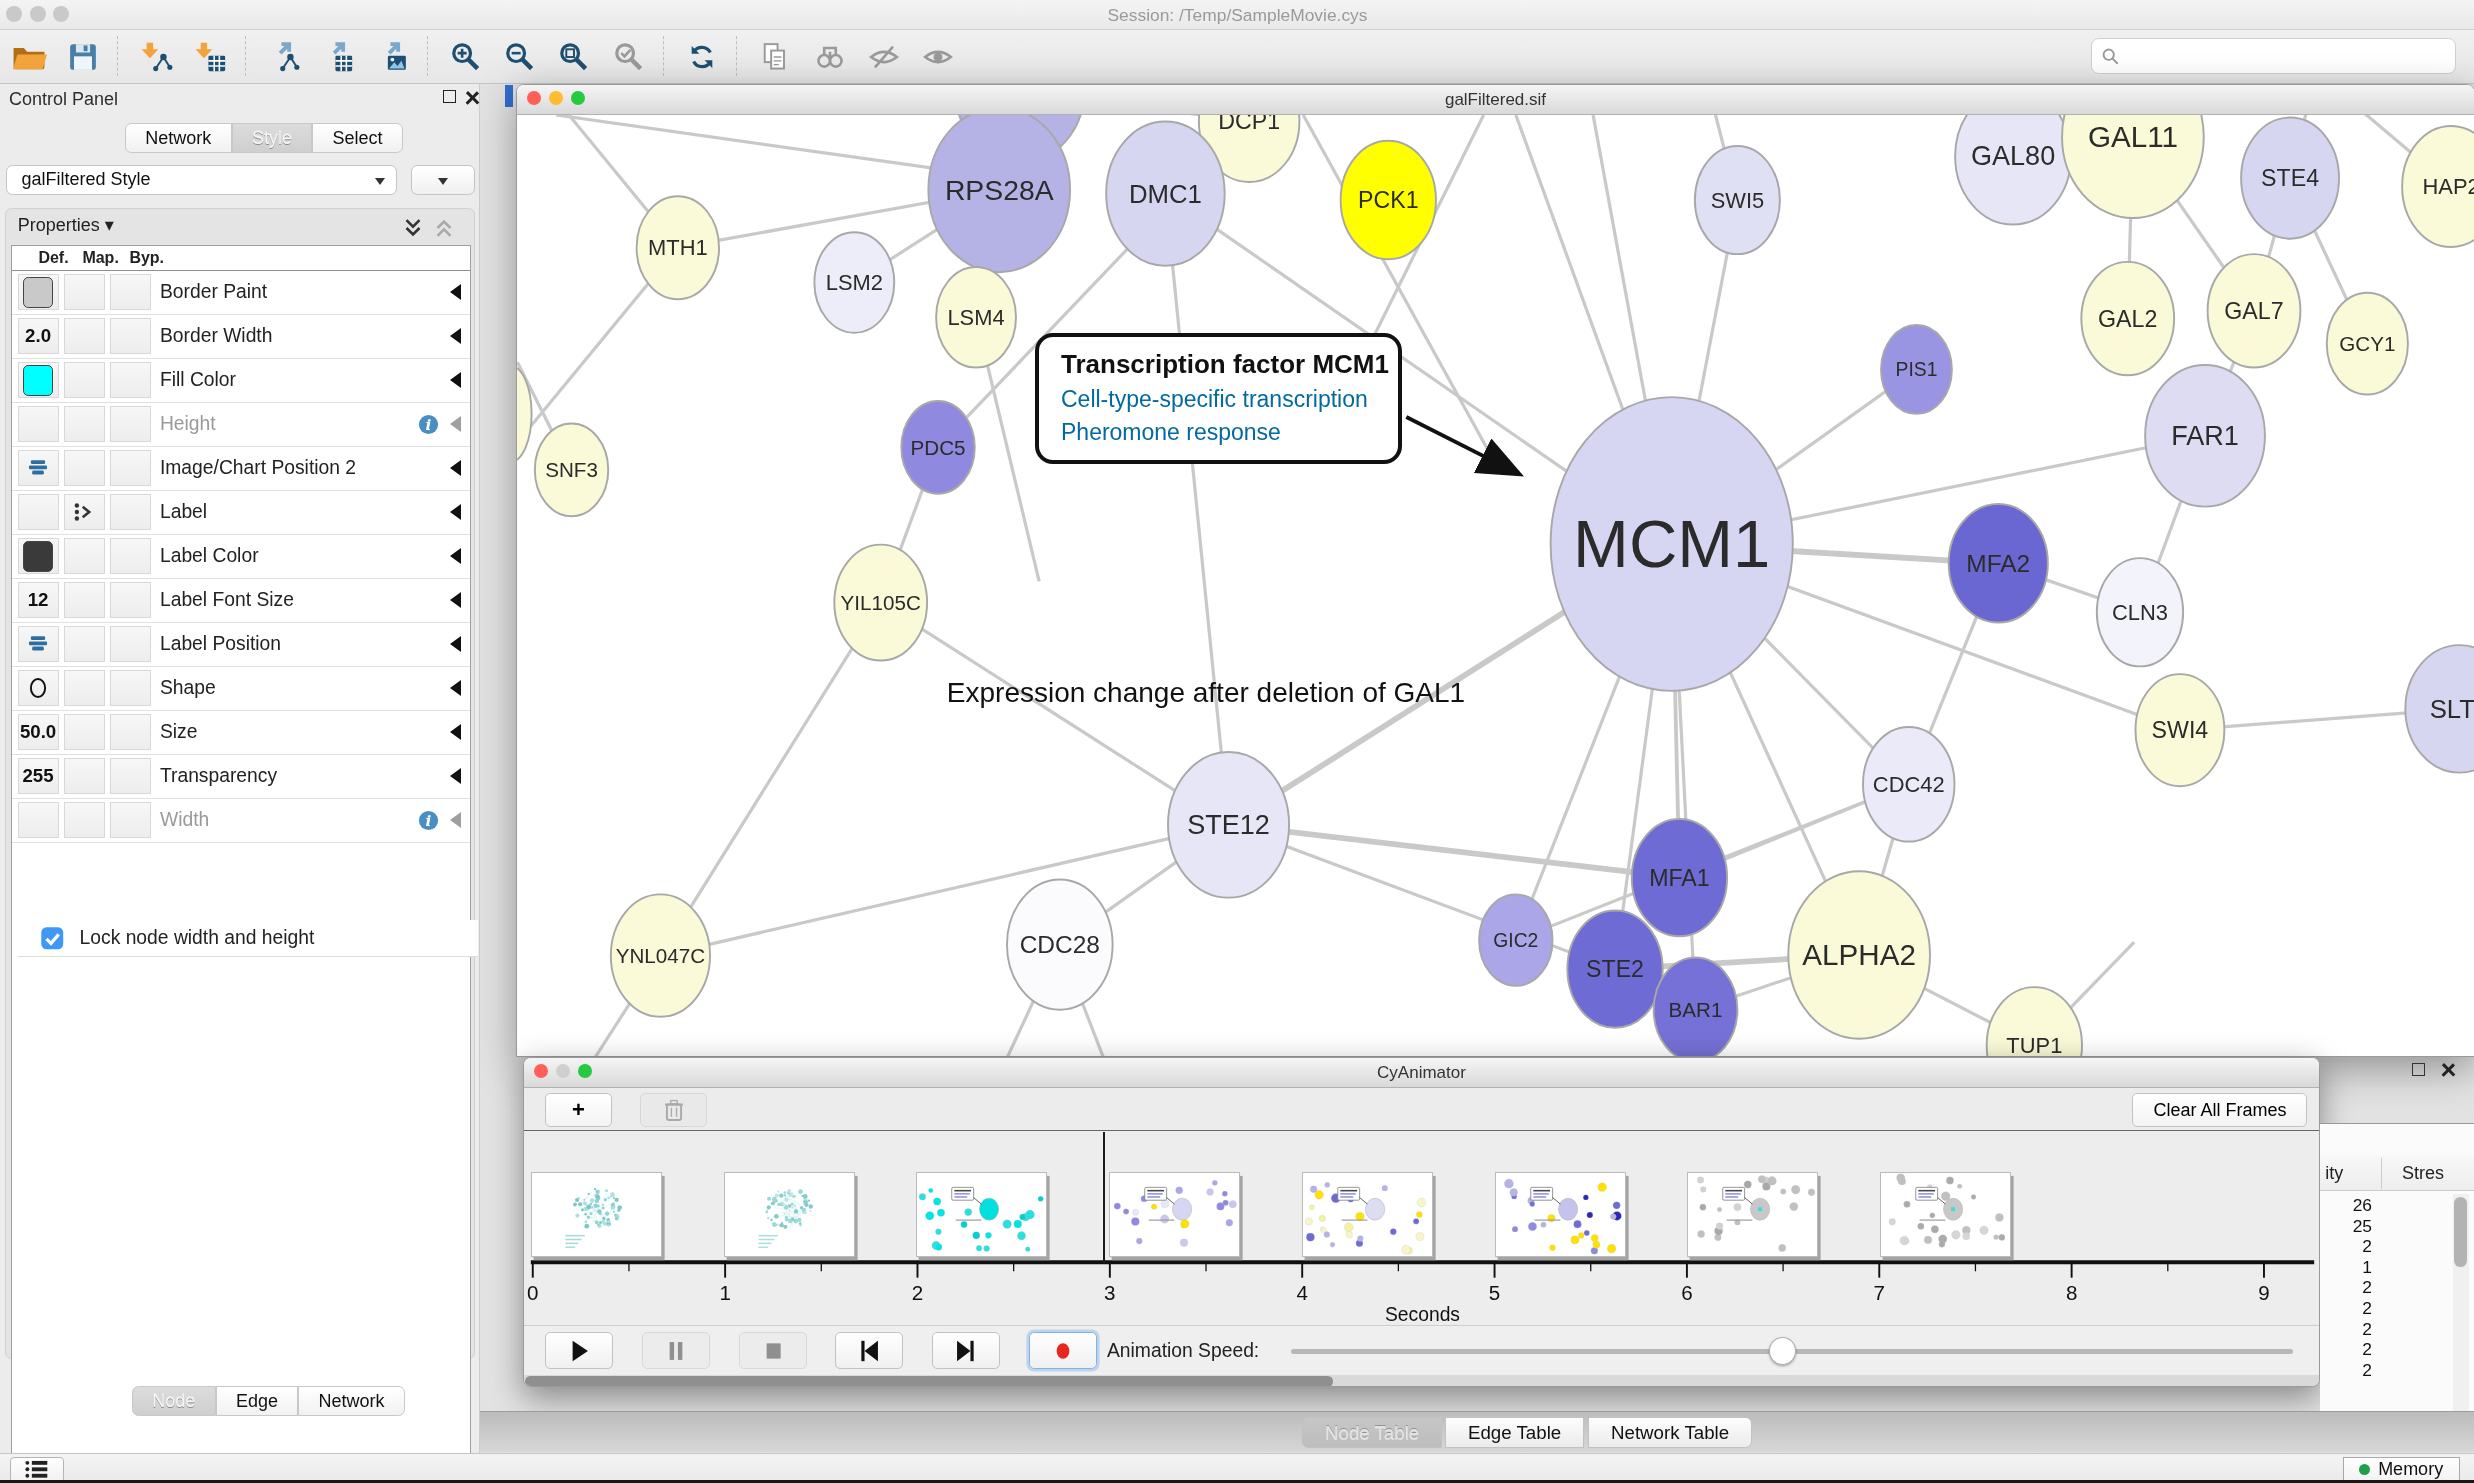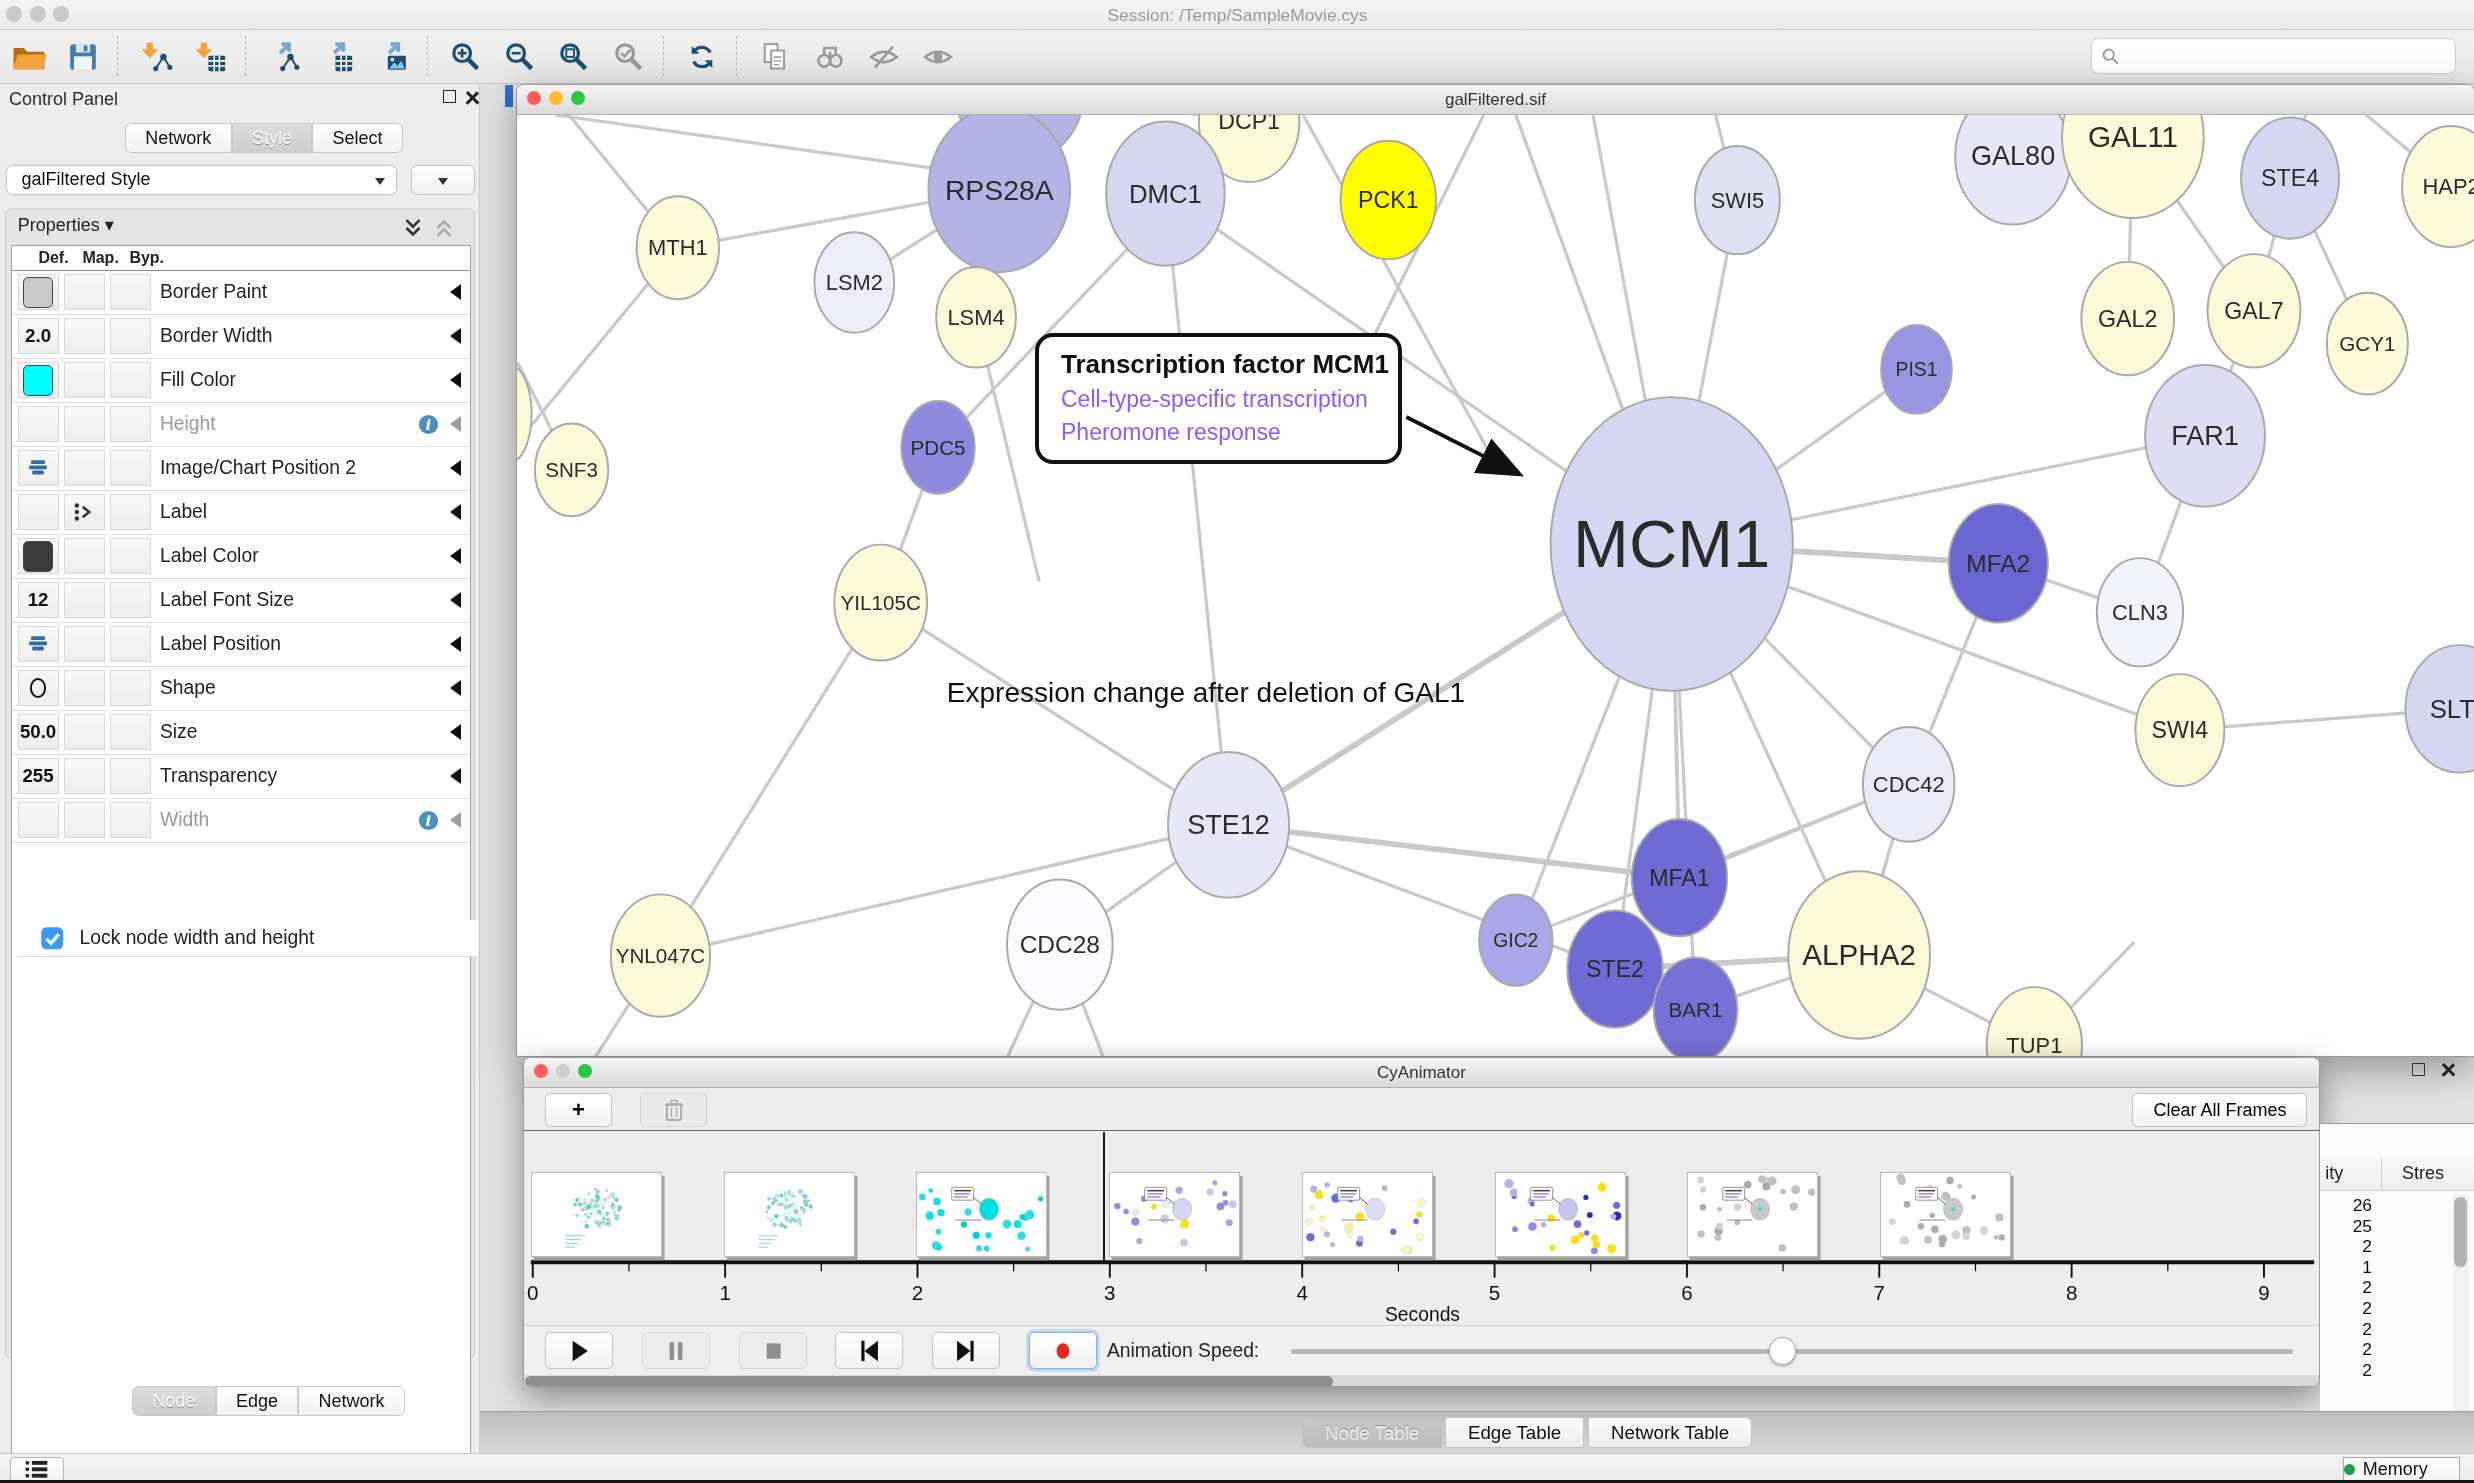--- a/index.html
+++ b/index.html
@@ -65,21 +65,21 @@
   #net-window { left:516px; top:84px; width:1959px; height:973px; background:#fff; border-radius:7.7px 7.7px 0 0;
     box-shadow:0 11.6px 39px rgba(0,0,0,0.35); overflow:hidden; border:0.6px solid #9a9a9a; }
   .mac-titlebar { position:absolute; left:0; top:0; width:100%; height:30px;
     background:linear-gradient(#f5f5f5,#d9d9d9); border-bottom:0.6px solid #b2b2b2; }
   .mac-title { width:100%; text-align:center; line-height:30px; font-size:17px; color:#333; }
   #net-canvas { position:absolute; left:0; top:30px; width:1959px; height:943px; background:#fff; overflow:hidden; }
   #net-svg { position:absolute; left:0; top:0; }
   #annotation-box { position:absolute; left:518px; top:218px; width:367px; height:131px; background:#fff;
     border:4.5px solid #111; border-radius:18px; padding:11.6px 0 0 22px; }
   #annotation-box .t { font-size:26px; font-weight:bold; color:#111; }
-  #annotation-box .b { font-size:23px; color:#8b5cf6; margin-top:6.4px; }
+  #annotation-box .b { font-size:23px; color:#0369a1; margin-top:6.4px; }
   #net-caption { position:absolute; left:367px; top:562px; width:644px; text-align:center; font-size:28px; color:#111; }
 
   
   #cy-window { left:523px; top:1057px; width:1797px; height:330px; background:#ececec; border-radius:7.7px;
     box-shadow:0 10.3px 32px rgba(0,0,0,0.4); overflow:hidden; border:0.6px solid #9a9a9a; }
   #cy-toolbar { position:absolute; left:0; top:30px; width:100%; height:44px; background:#ececec; border-bottom:2.6px solid #666; }
   .cybtn { position:absolute; top:5.2px; height:34px; border-radius:5.2px; border:1.3px solid #c2c2c2;
     background:linear-gradient(#fff,#f3f3f3); display:flex; align-items:center; justify-content:center; font-size:22px; }
   .cybtn.dis { background:#e9e9e9; border-color:#d6d6d6; color:#aaa; }
   #cy-timeline { position:absolute; left:0; top:73px; width:1797px; height:193px; background:#ededed; }
@@ -113,21 +113,21 @@
   #table-tabstrip { left:480px; top:1411px; width:1995px; height:41px;
     background:linear-gradient(#bcbcbc,#d7d7d7); border-top:0.6px solid #9c9c9c; }
   .bigtab { position:absolute; top:5.2px; height:31px; line-height:30px; padding:0 22px; font-size:18.7px;
     background:linear-gradient(#fdfdfd,#ebebeb); border:0.6px solid #c2c2c2; color:#111; }
   .bigtab.sel { background:linear-gradient(#c6c6c6,#bdbdbd); color:#e2e2e2;
     text-shadow:0 0.6px 0 rgba(255,255,255,0.55), 0 -0.6px 0 rgba(0,0,0,0.25); }
   #status-bar { left:0; top:1453px; width:2475px; height:31px; background:linear-gradient(#f4f4f4,#e9e9e9);
     border-top:1.3px solid #c4c4c4; }
   #bottom-edge { left:0; top:1480px; width:2475px; height:3.9px; background:#161616; }
   #memory-button { position:absolute; right:15.5px; top:3.2px; width:117px; height:24.5px; background:linear-gradient(#fff,#f2f2f2);
-    border:1.3px solid #a8a8a8; display:flex; align-items:center; gap:7.7px; font-size:18px; color:#111; }
+    border:1.3px solid #a8a8a8; display:flex; align-items:center; justify-content:center; gap:7.7px; font-size:18px; color:#111; }
   #list-button { position:absolute; left:10.3px; top:2.6px; width:54px; height:26px; background:linear-gradient(#fff,#f0f0f0);
     border:1.3px solid #b5b5b5; border-radius:3.9px; display:flex; align-items:center; justify-content:center; }
   .xicon { position:relative; width:14px; height:14px; }
   .xicon:before,.xicon:after { content:""; position:absolute; left:5.8px; top:-0.6px; width:2.6px; height:15.5px; background:#222; }
   .xicon:before { transform:rotate(45deg);} .xicon:after { transform:rotate(-45deg);}
   .sqicon { width:13px; height:13px; border:1.9px solid #222; }
 </style>
 </head>
 <body>
 

